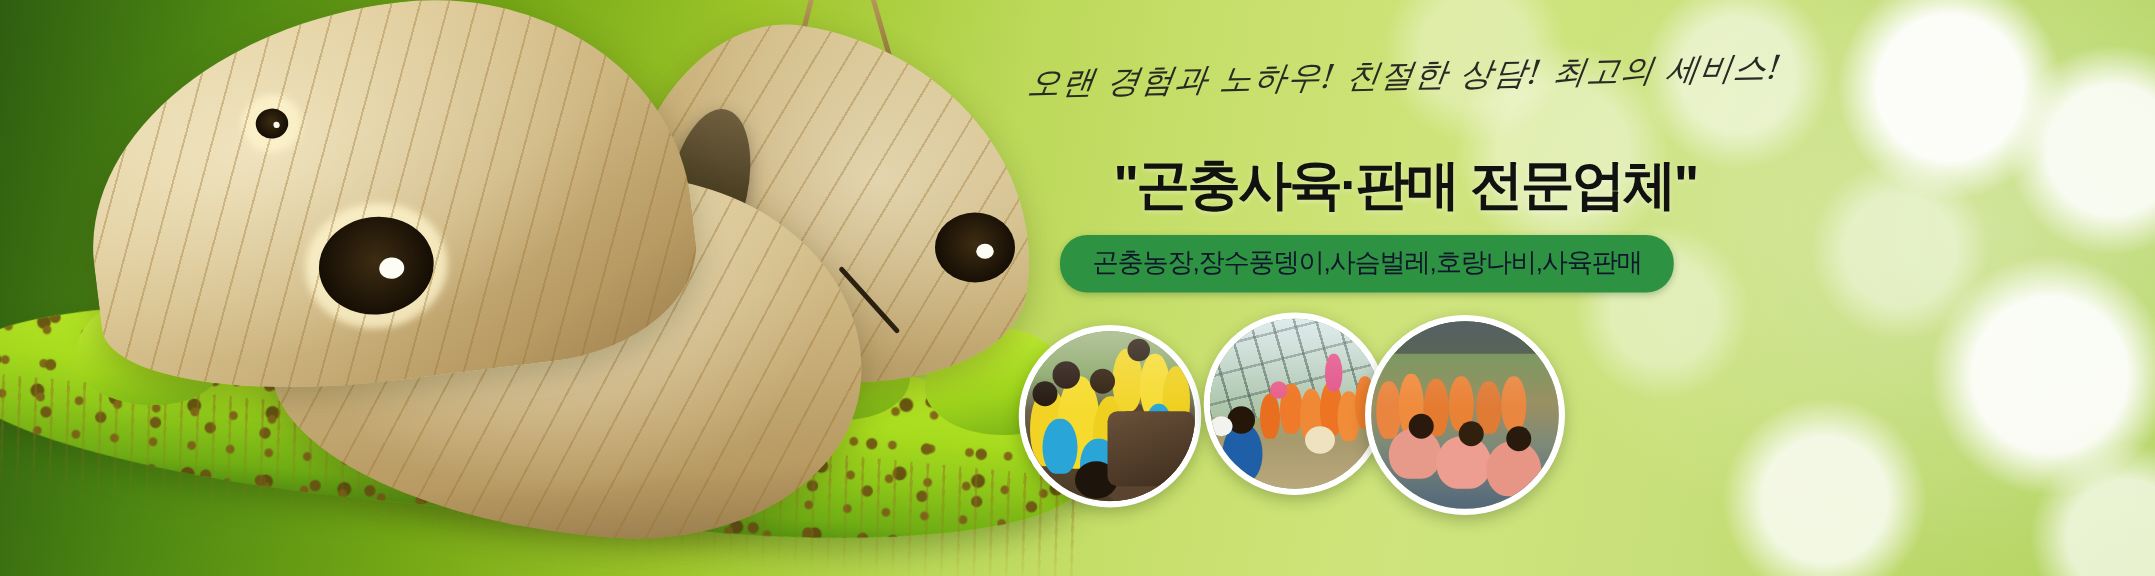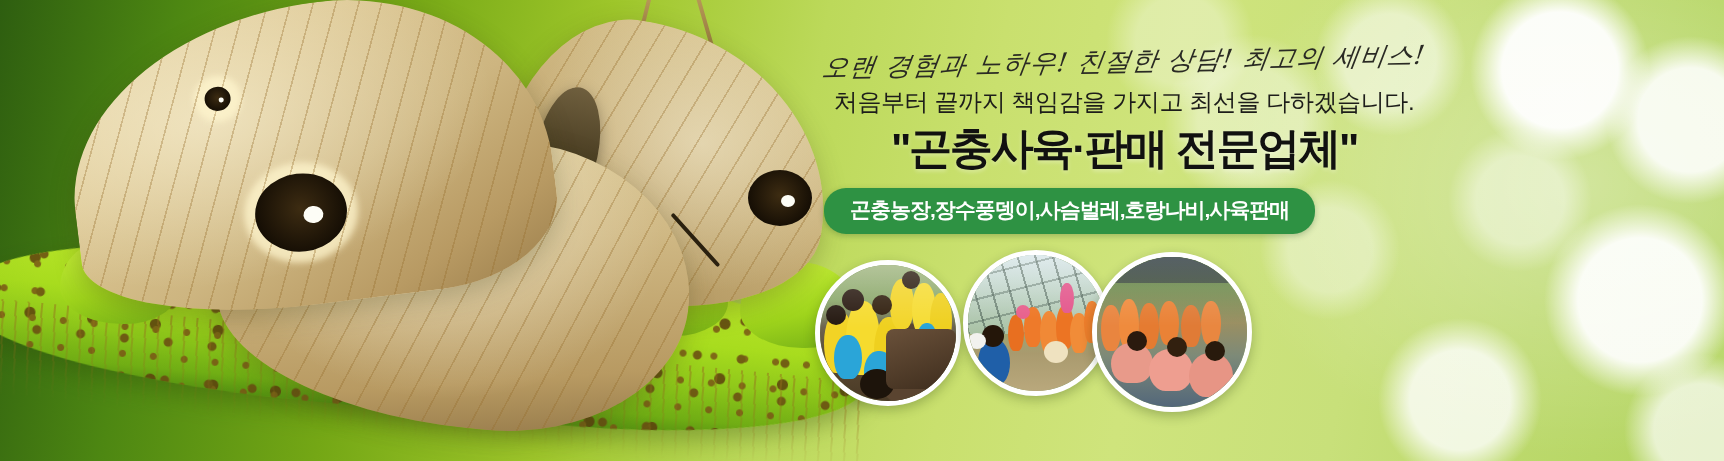--- a/index.html
+++ b/index.html
@@ -134,26 +134,26 @@
     font-size:24px;line-height:1.2;color:#1d1d1a;font-weight:500;
     letter-spacing:-.4px;white-space:nowrap;
   }
   .headline{
     position:absolute;left:0;top:126px;width:100%;
     font-size:43px;line-height:1.05;color:#111110;font-weight:700;
     letter-spacing:-2.2px;white-space:nowrap;
     text-shadow:0 2px 4px rgba(255,255,255,.35);
   }
   .tagpill{
-    position:absolute;left:20px;top:188px;
+    position:absolute;left:44px;top:188px;
     display:inline-block;
     padding:8px 26px 10px 26px;
     background:#2e9243;
-    color:#ffffff;
-    font-size:21px;font-weight:700;letter-spacing:-1px;
+    color:#0f172a;
+    font-size:21px;font-weight:400;letter-spacing:-1px;
     border-radius:22px;
     white-space:nowrap;
     box-shadow:0 2px 6px rgba(20,70,25,.28);
   }
 
   
   .thumbs{position:absolute;left:815px;top:246px;width:440px;height:160px;}
   .thumb{
     position:absolute;width:136px;height:136px;border-radius:50%;
     border:5px solid #ffffff;
@@ -261,21 +261,20 @@
           <div class="pupil"></div>
       </div>
     </div>
   </div>
 
   <div class="glow"></div>
 
   <div class="copy">
     <div class="handwriting">오랜 경험과 노하우! 친절한 상담! 최고의 세비스!</div>
 
-    <div class="subline">처음부터 끝까지 책임감을 가지고 최선을 다하겠습니다.</div>
 
     <div class="headline">"곤충사육·판매 전문업체"</div>
 
     <div class="tagpill">곤충농장,장수풍뎅이,사슴벌레,호랑나비,사육판매</div>
   </div>
 
   <div class="thumbs">
 
     <div class="thumb t1">
       <div class="sc sc1">

